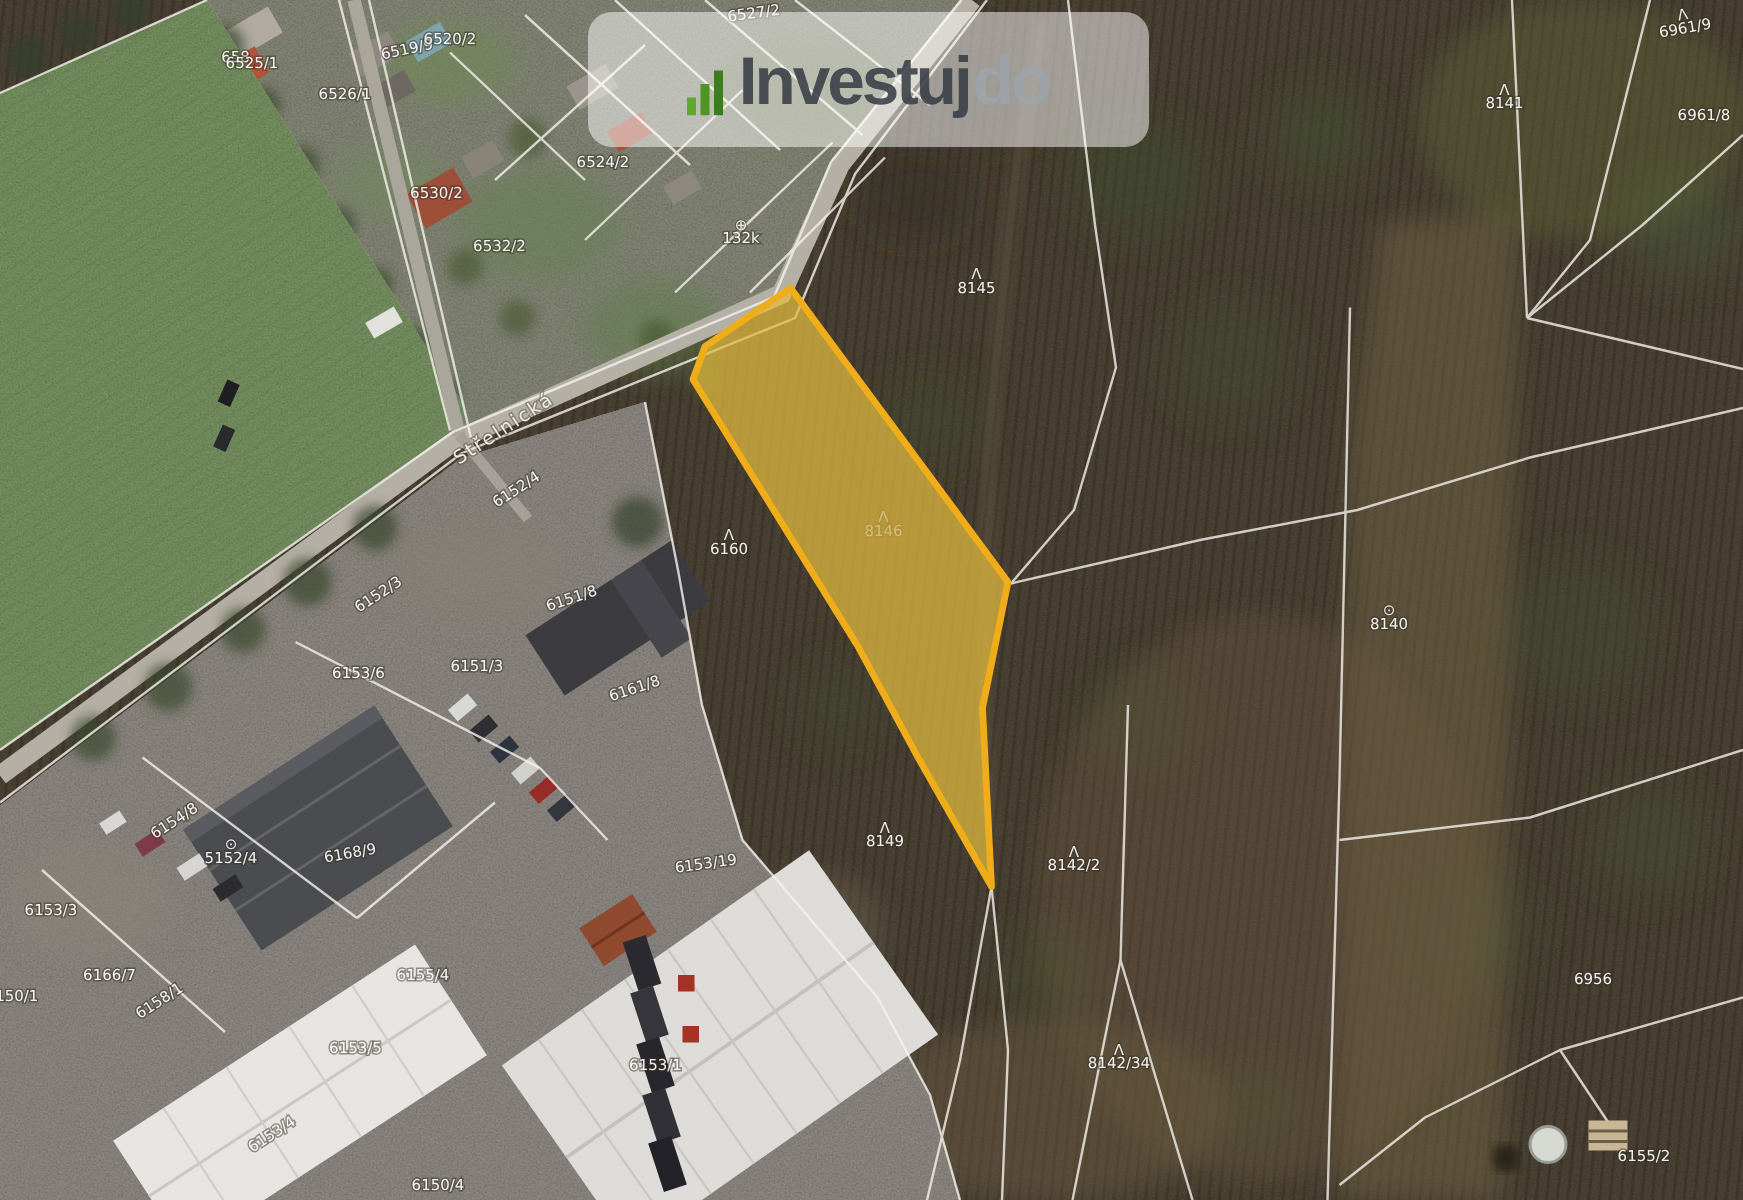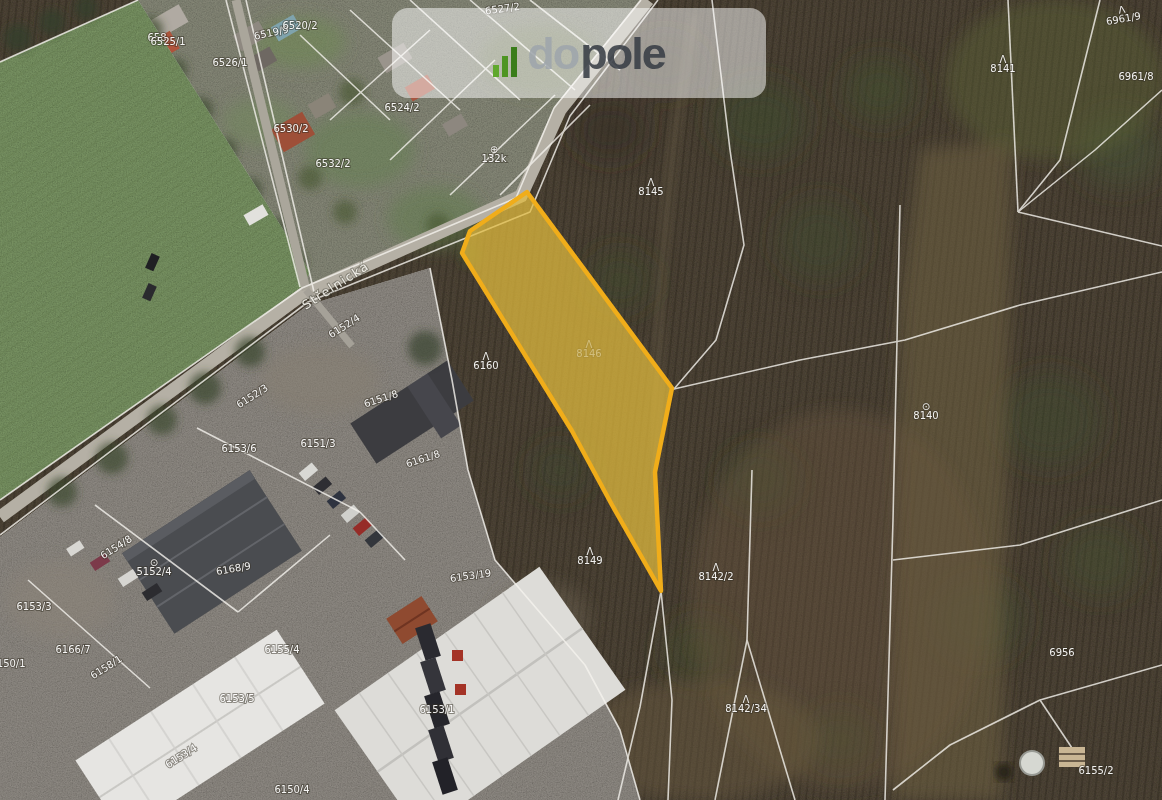--- a/index.html
+++ b/index.html
@@ -468,16 +468,16 @@
 </svg>
 
 <div class="logo">
   <span class="logo-icon">
     <svg width="26" height="34" viewBox="0 0 26 34">
       <rect x="0" y="22" width="6" height="12" fill="#5FA82D"></rect>
       <rect x="9" y="13" width="6" height="21" fill="#4E9522"></rect>
       <rect x="18" y="4" width="6" height="30" fill="#3A7D1A"></rect>
     </svg>
   </span>
+  <span class="lg dark">Investuj</span>
   <span class="lg light">do</span>
-  <span class="lg dark">pole</span>
 </div>
 </div>
 
 </body></html>

